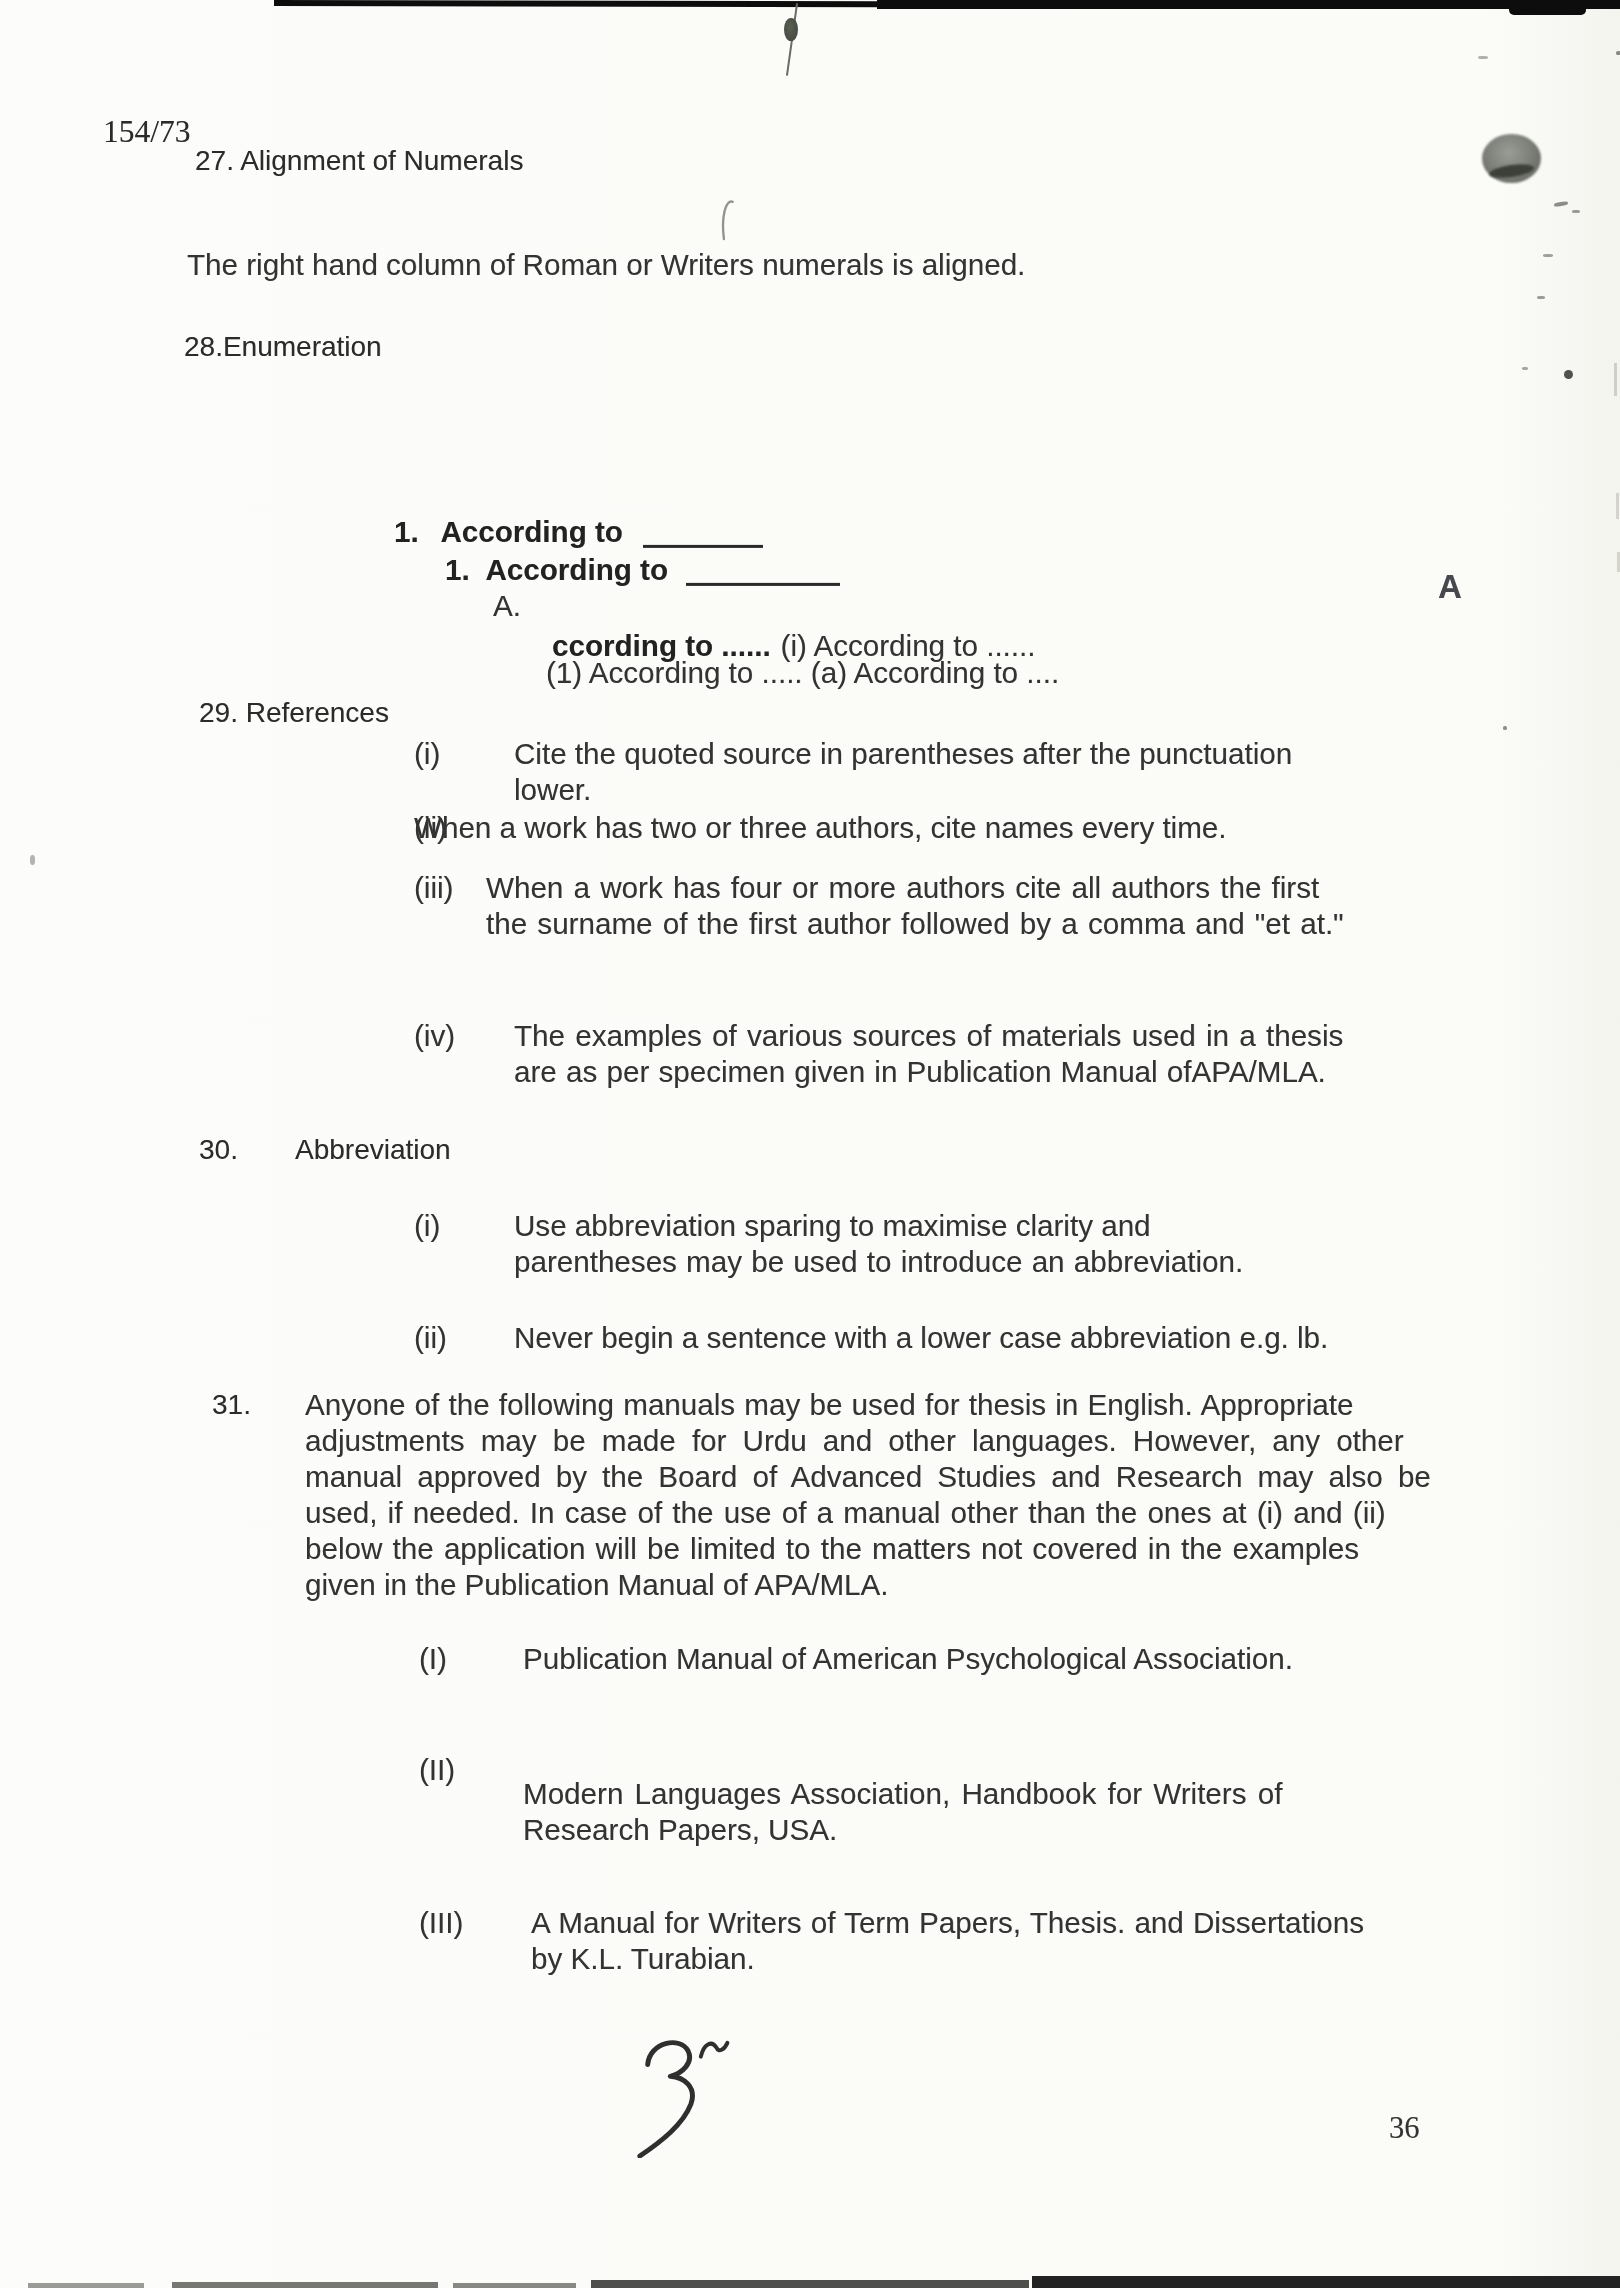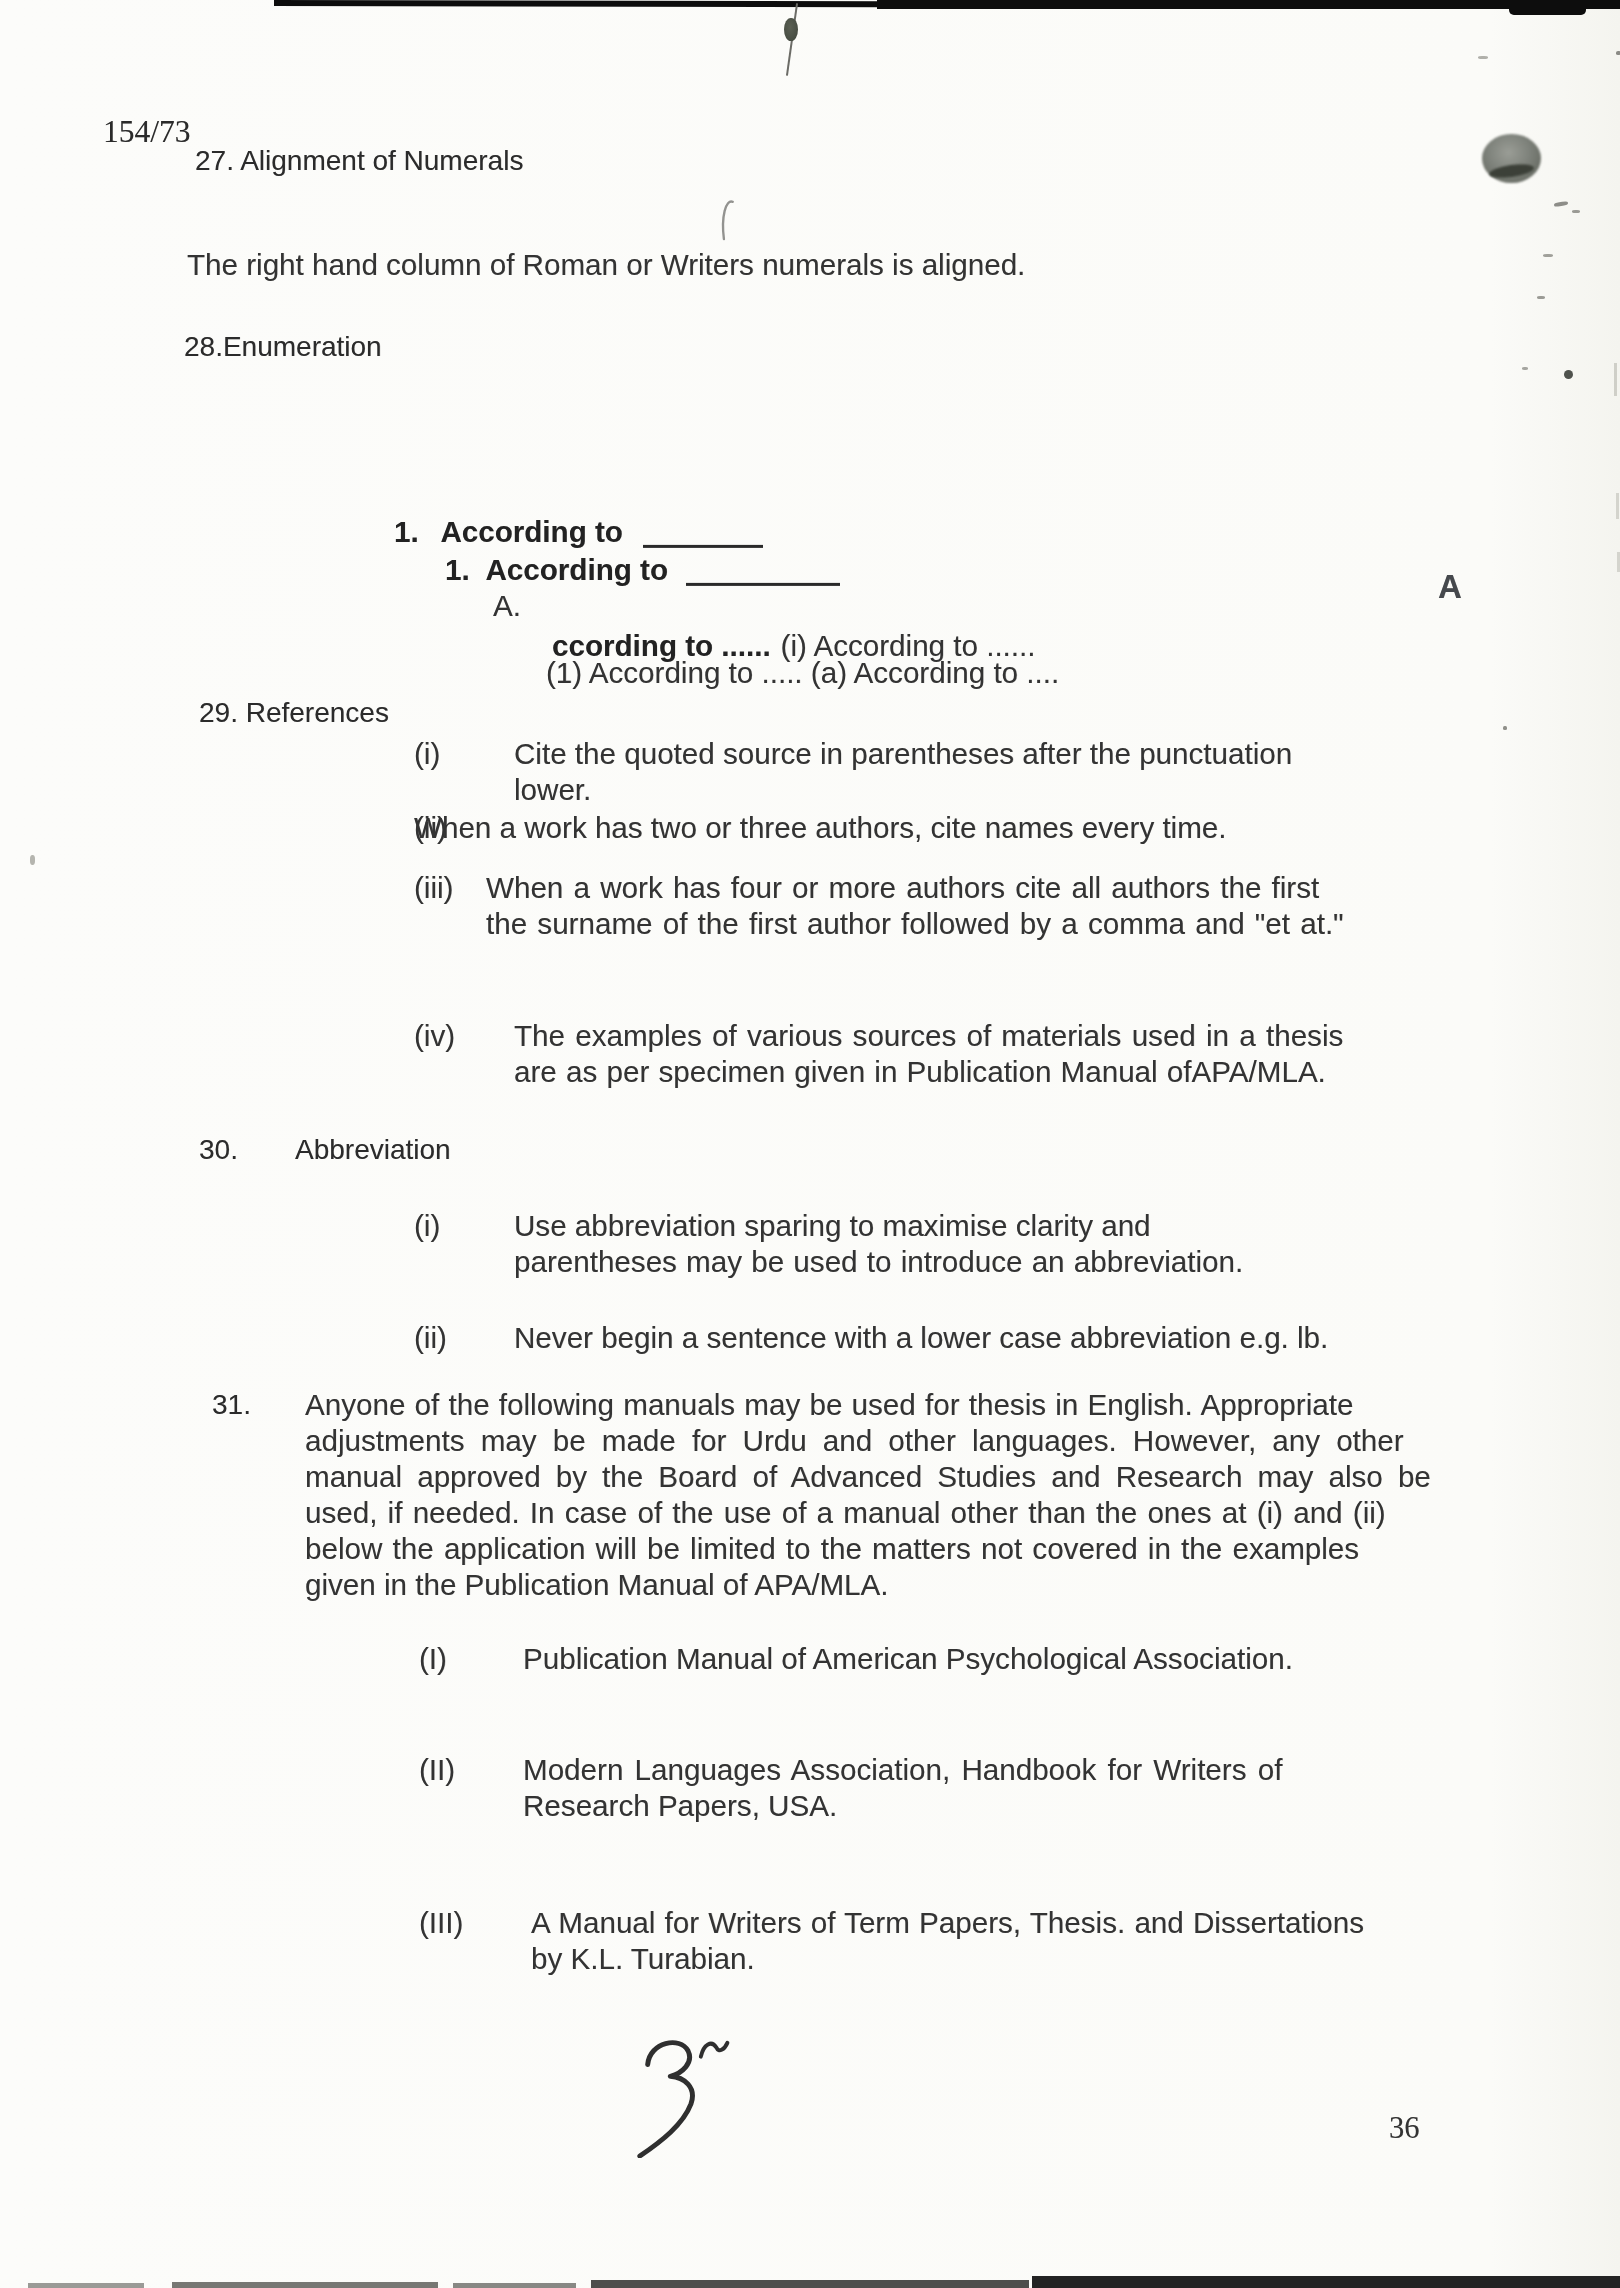--- a/index.html
+++ b/index.html
@@ -145,21 +145,21 @@
 
   <div class="abs" style="left:419px;top:1641px;">
     <div class="t label">(I)</div>
     <div style="margin-left:104px;">
       <div class="t">Publication Manual of American Psychological Association.</div>
     </div>
   </div>
 
   <div class="abs" style="left:419px;top:1752px;">
     <div class="t label">(II)</div>
-    <div style="margin-left:104px;">
+    <div style="margin-left:104px;margin-top:24px;">
       <div class="t w3">Modern Languages Association, Handbook for Writers of</div>
       <div class="t">Research Papers, USA.</div>
     </div>
   </div>
 
   <div class="abs" style="left:419px;top:1905px;">
     <div class="t label">(III)</div>
     <div style="margin-left:112px;">
       <div class="t w1">A Manual for Writers of Term Papers, Thesis. and Dissertations</div>
       <div class="t">by K.L. Turabian.</div>

